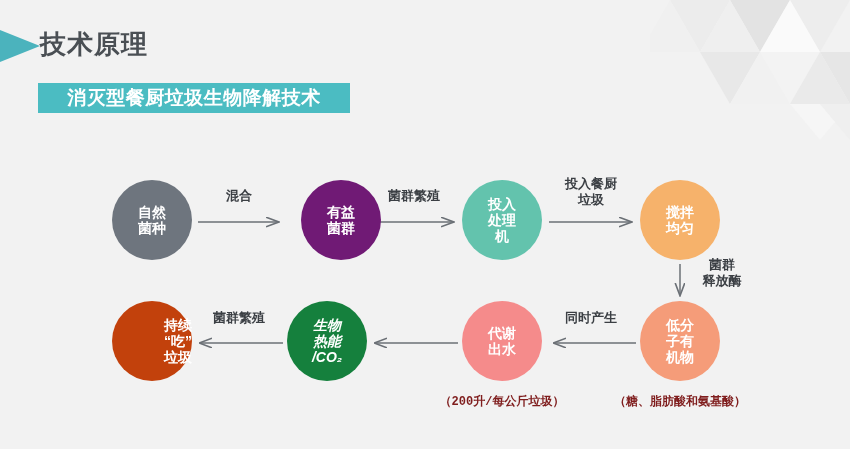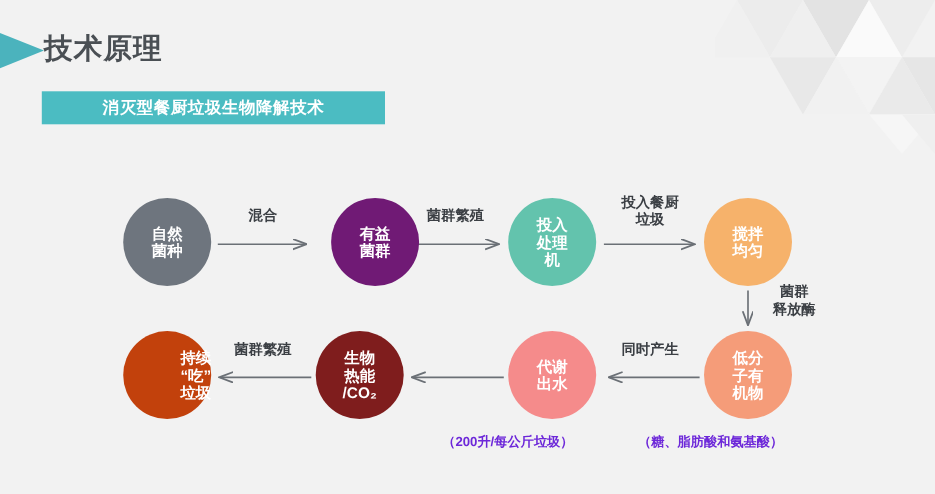--- a/index.html
+++ b/index.html
@@ -58,21 +58,21 @@
     top: 83px;
     width: 312px;
     height: 30px;
     background: #4bbcc2;
     display: flex;
     align-items: center;
     justify-content: center;
   }
   #subtitle-banner span {
     color: #ffffff;
-    font-size: 15px;
+    font-size: 19px;
     font-weight: bold;
     letter-spacing: 0.5px;
     white-space: nowrap;
   }
 
   
   .node {
     position: absolute;
     width: 80px;
     height: 80px;
@@ -98,23 +98,24 @@
     text-align: center;
     line-height: 1.2;
     white-space: pre-line;
   }
 
   
   .caption {
     position: absolute;
     font-size: 12px;
     font-weight: bold;
-    color: #6d28d9;
-    text-align: left;
+    color: #7f1d1d;
+    text-align: center;
     white-space: nowrap;
+    font-family: Liberation Mono, monospace;
   }
 
   
   #arrow-layer {
     position: absolute;
     left: 0;
     top: 0;
     width: 850px;
     height: 449px;
     pointer-events: none;
@@ -185,21 +186,21 @@
   </div>
   <div class="node" style="left:640px; top:301px; background:#f59c79;align-items:center;">
     <span class="node-text">低分
 子有
 机物</span>
   </div>
   <div class="node" style="left:462px; top:301px; background:#f58b8b;">
     <span class="node-text">代谢
 出水</span>
   </div>
-  <div class="node" style="left:287px; top:301px; background:#7f1d1d;">
+  <div class="node" style="left:287px; top:301px; background:#15803d;font-style:italic;">
     <span class="node-text">生物
 热能
 /CO₂</span>
   </div>
   <div class="node" style="left:112px; top:301px; background:#c2410c;justify-content:flex-end;">
     <span class="node-text">持续
 “吃”
 垃圾</span>
   </div>
 

